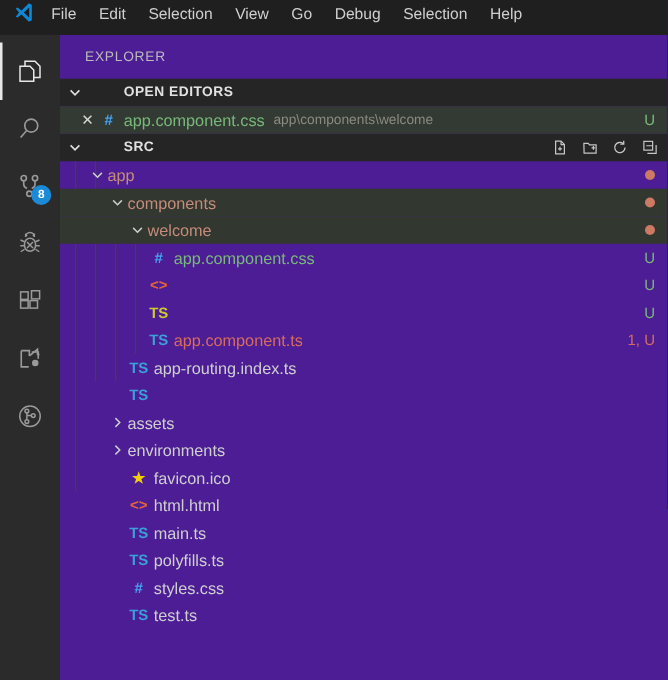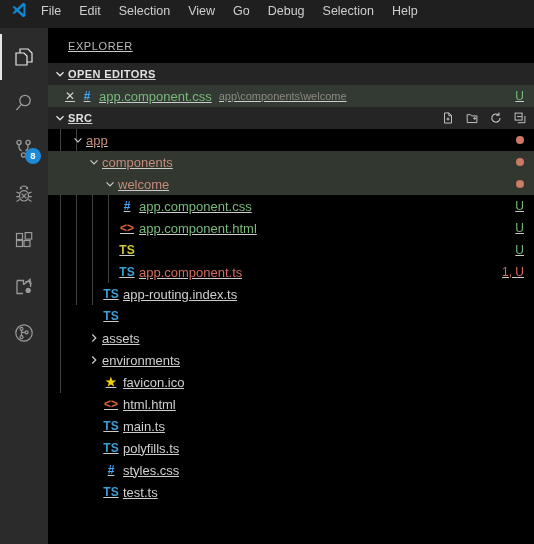--- a/index.html
+++ b/index.html
@@ -53,24 +53,23 @@
     min-width: 16px; height: 16px; border-radius: 8px;
     background: #1d8ad8; color: #ffffff;
     font-size: 9.5px; font-weight: bold;
     display: flex; align-items: center; justify-content: center;
     padding: 0 4px; line-height: 1;
   }
 
   
   .sidebar {
     flex: 1 1 auto; min-width: 0;
-    background: #000000;
+    background: #4c1d95;
     display: flex; flex-direction: column;
     color: #cccccc;
-    text-decoration: underline;
   }
   .sidebar-title {
     height: 35px; flex: 0 0 35px;
     display: flex; align-items: center;
     padding-left: 20px;
     font-size: 11px; letter-spacing: .6px;
     color: #bbbbbb; text-transform: uppercase;
   }
 
   
@@ -78,21 +77,21 @@
     height: 22px; flex: 0 0 22px;
     display: flex; align-items: center;
     background: #252526;
     padding-left: 4px; padding-right: 6px;
     font-size: 11px; font-weight: bold;
     letter-spacing: .4px;
     color: #e2e2e2;
     cursor: pointer;
   }
   .section-header .twisty { width: 16px; display: flex; align-items: center; justify-content: center; }
-  .section-header .sec-label { text-transform: uppercase; }
+  .section-header .sec-label { text-transform: uppercase; margin-left: 31px; }
   .section-actions { margin-left: auto; display: flex; align-items: center; gap: 8px; }
   .section-actions .act-ico { width: 16px; height: 16px; display: flex; align-items: center; justify-content: center; cursor: pointer; opacity: .92; }
 
   
   .row {
     height: 22px; flex: 0 0 22px;
     display: flex; align-items: center;
     font-size: 13px;
     white-space: nowrap;
     position: relative;
@@ -354,21 +353,20 @@
       </div>
 
       <div class="row" style="padding-left:70px">
         <span class="ficon ic-css">#</span>
         <span class="label t-added">app.component.css</span>
         <span class="badge b-added">U</span>
       </div>
 
       <div class="row" style="padding-left:70px">
         <span class="ficon ic-html">&lt;&gt;</span>
-        <span class="label t-added">app.component.html</span>
         <span class="badge b-added">U</span>
       </div>
 
       <div class="row" style="padding-left:70px">
         <span class="ficon ic-ts-spec">TS</span>
         <span class="badge b-added">U</span>
       </div>
 
       <div class="row" style="padding-left:70px">
         <span class="ficon ic-ts">TS</span>

